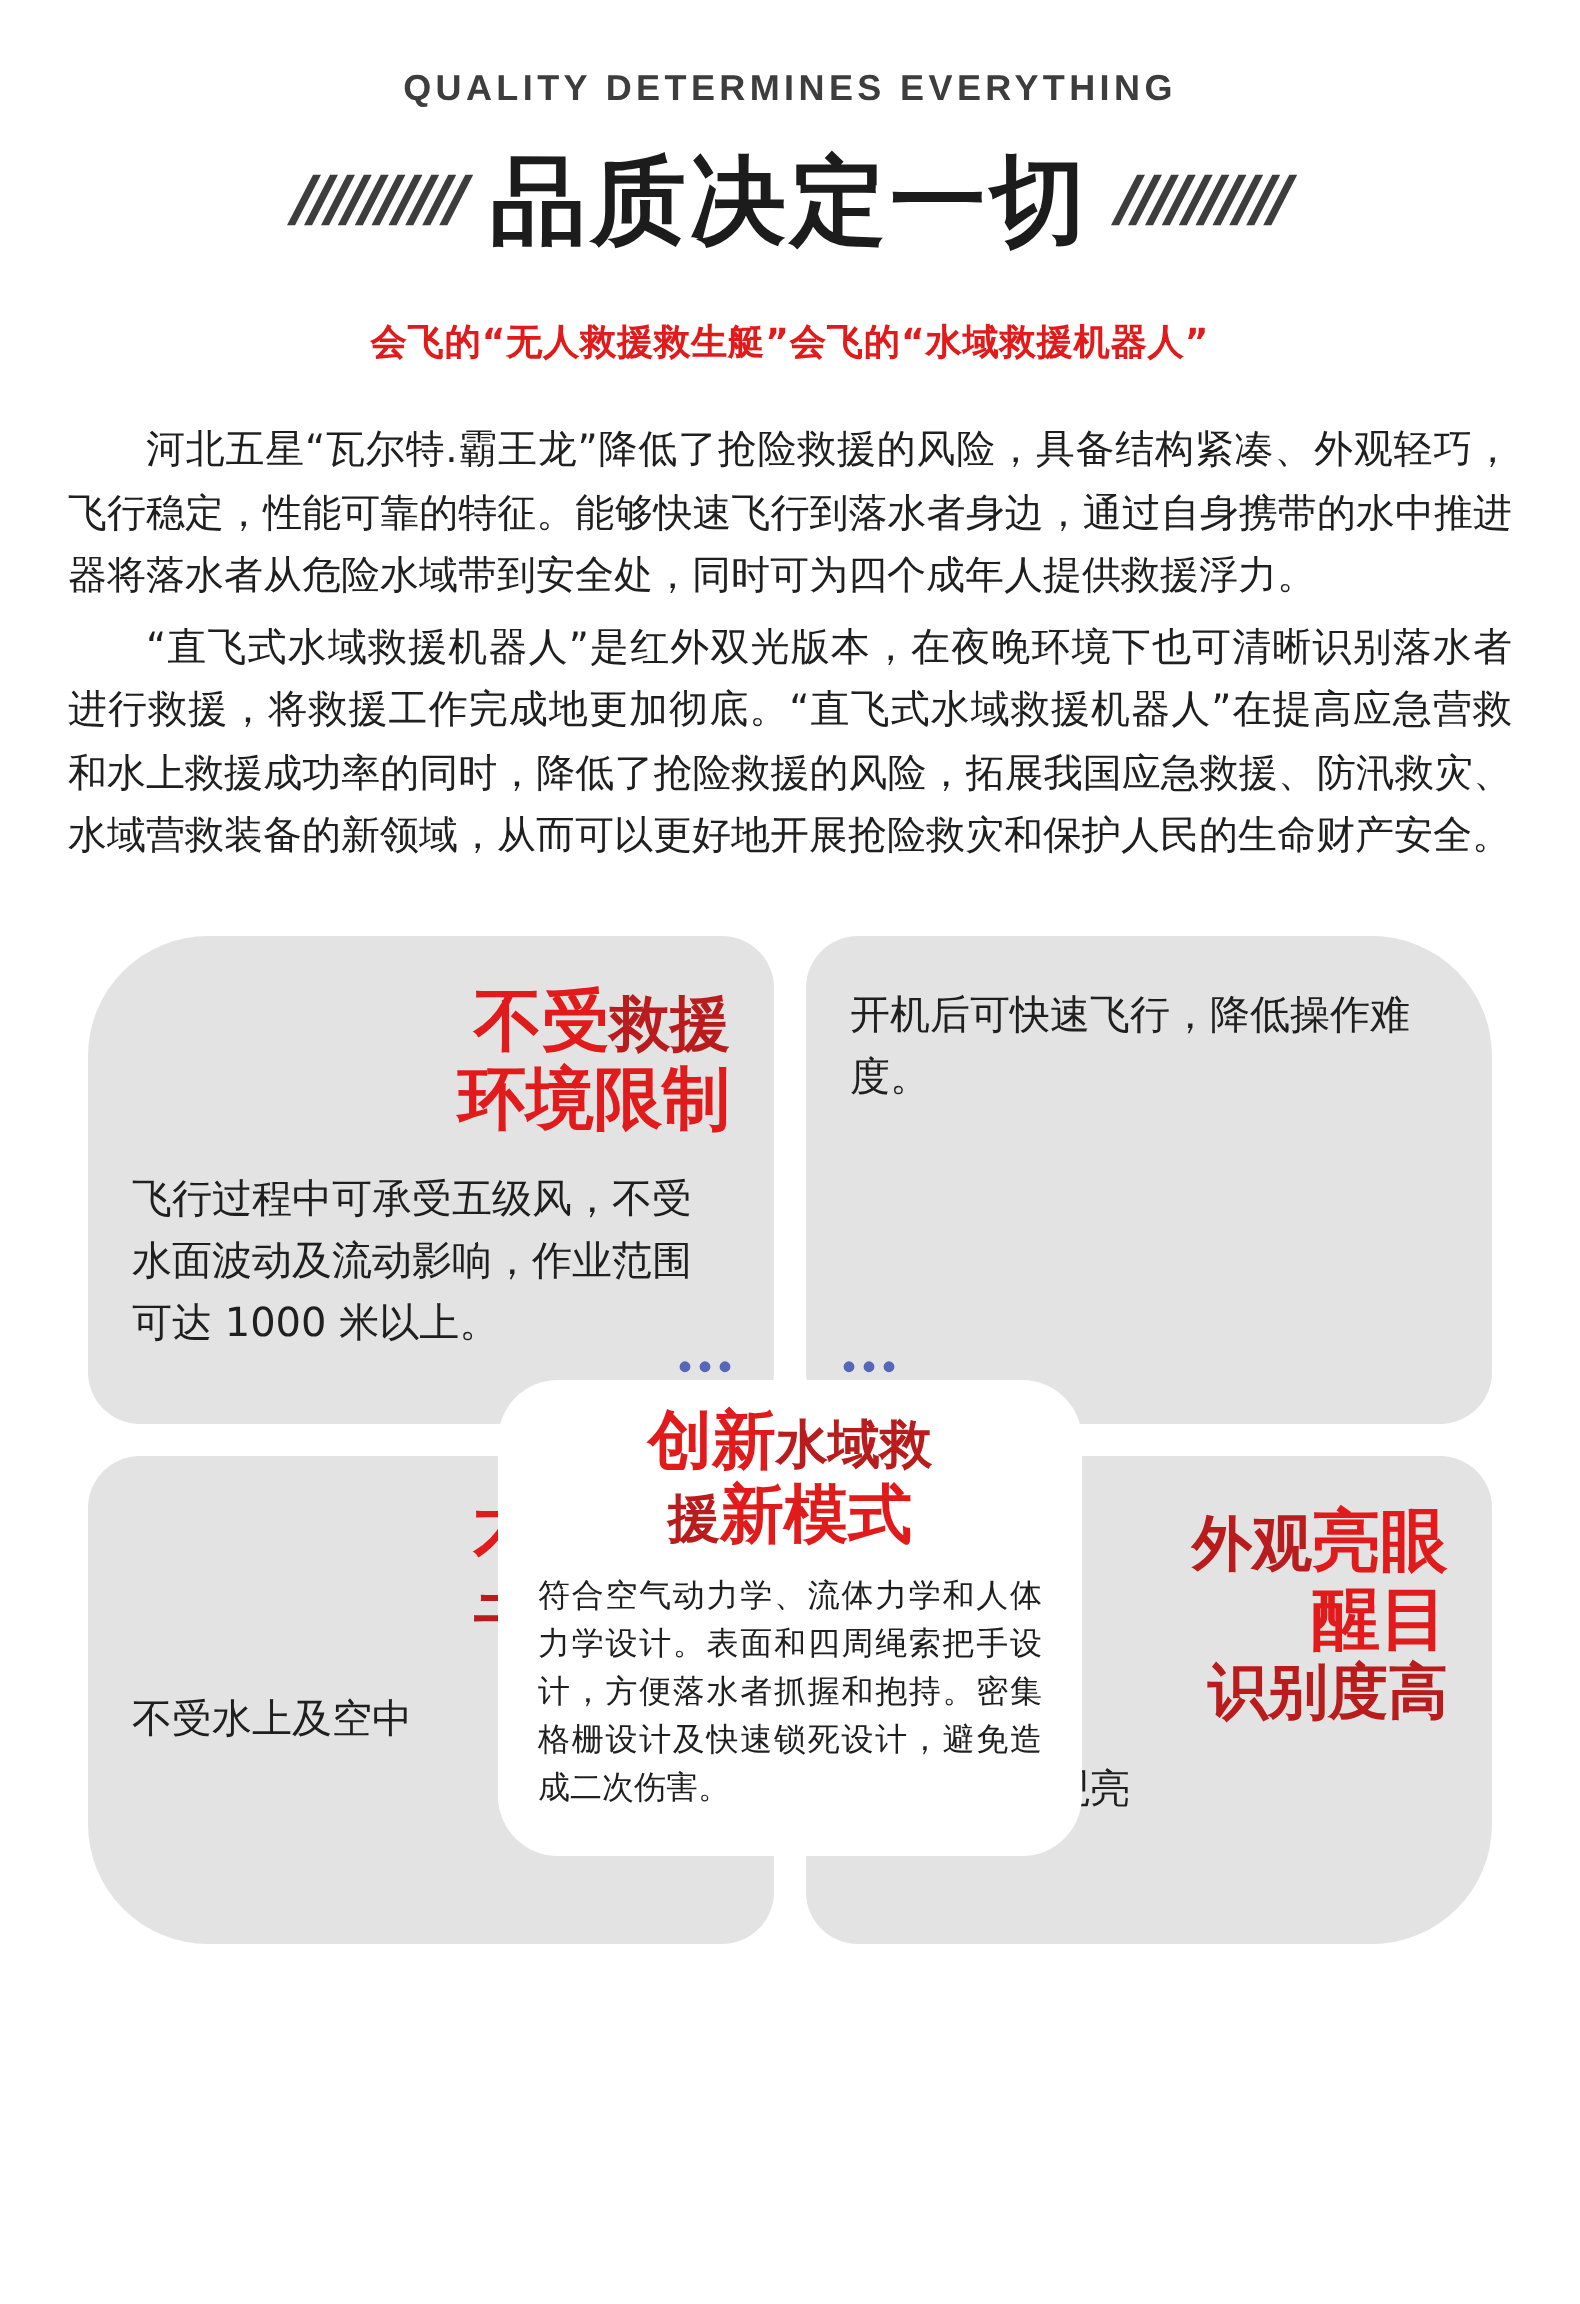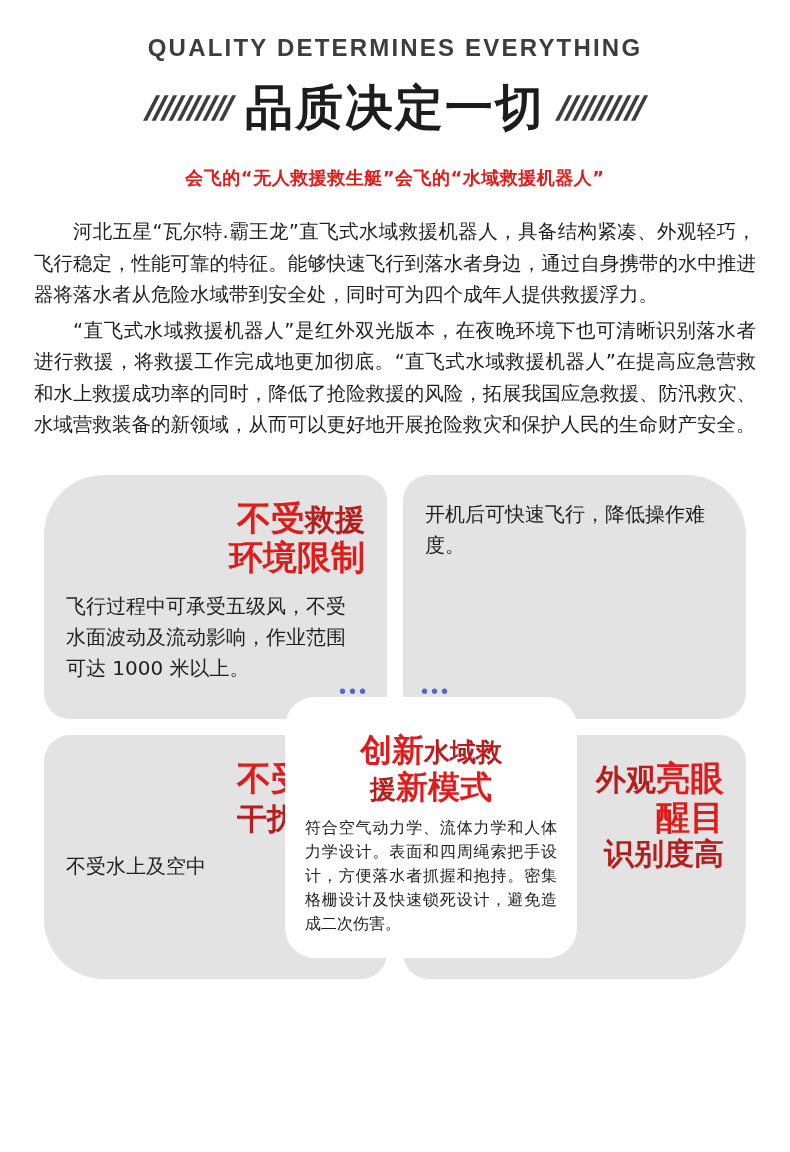--- a/index.html
+++ b/index.html
@@ -12,21 +12,21 @@
     height: 1152px;
     overflow: hidden;
     font-family: "Liberation Sans", sans-serif;
     color: #1a1a1a;
     position: relative;
   }
 
   
   .eyebrow {
     text-align: center;
-    font-size: 24px;
+    font-size: 18px;
     font-weight: bold;
     letter-spacing: 2.2px;
     color: #3d3d3d;
     margin-top: 34px;
   }
 
   .title-row {
     display: flex;
     align-items: center;
     justify-content: center;
@@ -144,24 +144,23 @@
 
   
   .center-card {
     position: absolute;
     left: 50%;
     transform: translateX(-50%);
     top: 222px;
     width: 292px;
     background: #ffffff;
     border-radius: 30px;
-    padding: 35px 20px 22px 20px;
+    padding: 12px 20px 22px 20px;
     box-sizing: border-box;
     z-index: 5;
-    margin-left: 36px;
   }
   .center-card .card-head {
     text-align: center;
     margin-bottom: 10px;
   }
   .center-card .hl-red { font-size: 32px; }
   .center-card .hl-dark { font-size: 26px; }
   .center-card .card-body {
     font-size: 16px;
     line-height: 1.5;
@@ -177,21 +176,21 @@
 
   <div class="title-row">
     <span class="slashes">//////////</span>
     <span class="main-title">品质决定一切</span>
     <span class="slashes">//////////</span>
   </div>
 
   <div class="subtitle line1">会飞的“无人救援救生艇”会飞的“水域救援机器人”</div>
 
   <div class="body-copy">
-    <p>河北五星“瓦尔特.霸王龙”直飞式水域救援机器人，具备结构紧凑、外观轻巧，飞行稳定，性能可靠的特征。能够快速飞行到落水者身边，通过自身携带的水中推进器将落水者从危险水域带到安全处，同时可为四个成年人提供救援浮力。</p>
+    <p>河北五星“瓦尔特.霸王龙”降低了抢险救援的风险，具备结构紧凑、外观轻巧，飞行稳定，性能可靠的特征。能够快速飞行到落水者身边，通过自身携带的水中推进器将落水者从危险水域带到安全处，同时可为四个成年人提供救援浮力。</p>
     <p>“直飞式水域救援机器人”是红外双光版本，在夜晚环境下也可清晰识别落水者进行救援，将救援工作完成地更加彻底。“直飞式水域救援机器人”在提高应急营救和水上救援成功率的同时，降低了抢险救援的风险，拓展我国应急救援、防汛救灾、水域营救装备的新领域，从而可以更好地开展抢险救灾和保护人民的生命财产安全。</p>
   </div>
 
   <div class="cards">
 
     <div class="card tl">
       <div class="card-head">
         <span class="hl-red">不受</span><span class="hl-dark">救援</span><br>
         <span class="hl-red">环境限制</span>
       </div>

